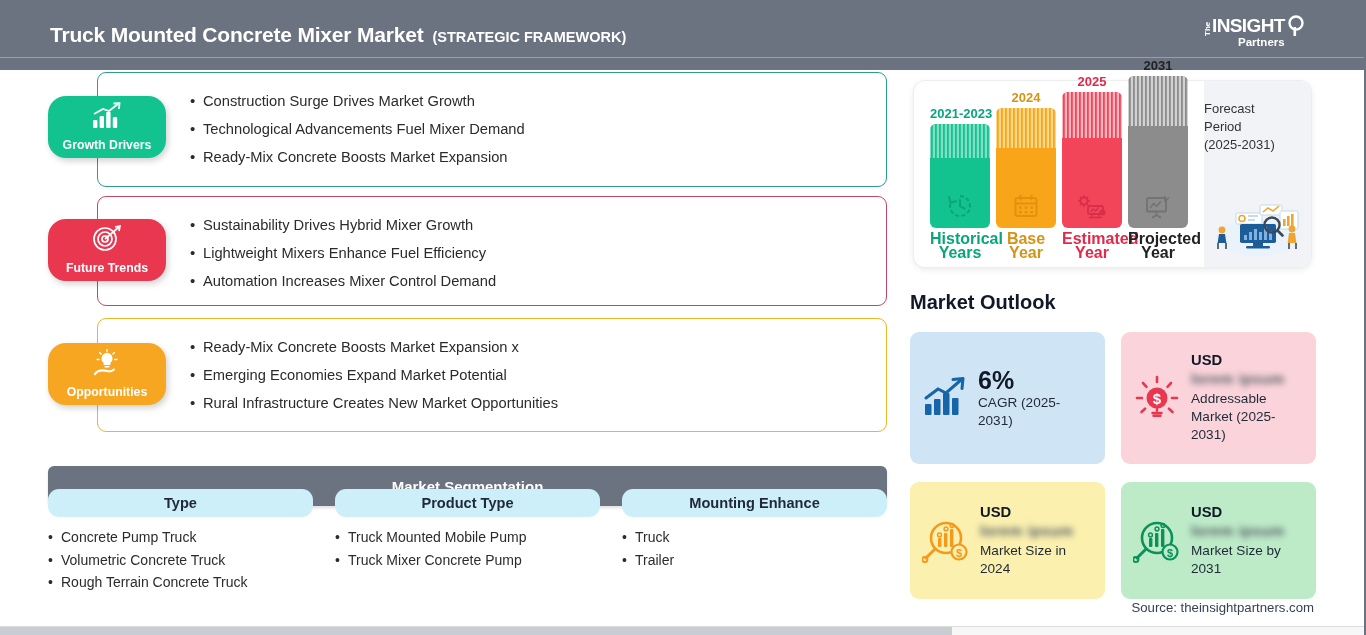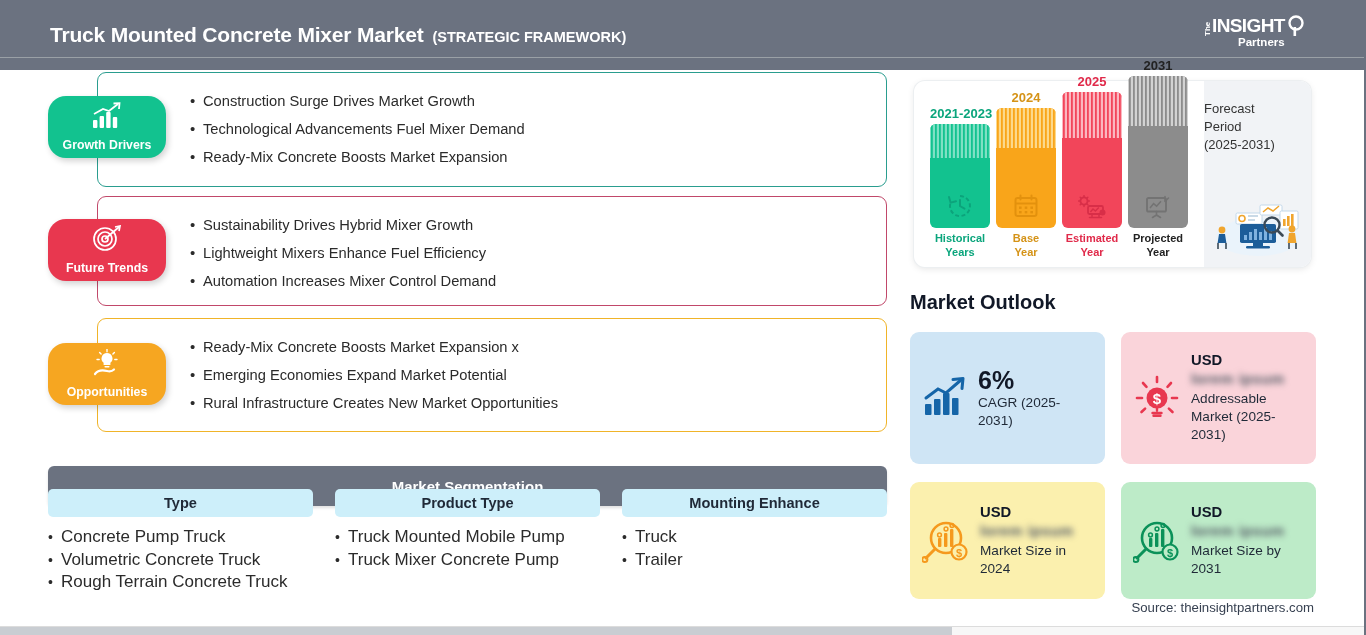--- a/index.html
+++ b/index.html
@@ -90,28 +90,28 @@
     background: #6b7280; border-radius: 6px;
     color: #ffffff; font-size: 15px; font-weight: bold;
     display: flex; align-items: center; justify-content: center;
     box-shadow: 0 2px 3px rgba(0,0,0,0.12);
   }
   .seg-col { position: absolute; top: 489px; }
   .seg-col.c0 { left: 48px;  width: 265px; }
   .seg-col.c1 { left: 335px; width: 265px; }
   .seg-col.c2 { left: 622px; width: 265px; }
   .seg-title {
-    height: 28px; background: #cdeffa; border-radius: 5px;
+    height: 28px; background: #cdeffa; border-radius: 11px;
     display: flex; align-items: center; justify-content: center;
     font-size: 14.6px; font-weight: bold; color: #1f2937;
   }
   .seg-col ul { list-style: none; padding: 9px 0 0 0; }
   .seg-col li {
     position: relative; padding-left: 13px;
-    font-size: 17px; color: #2b2b2b; line-height: 22.5px;
+    font-size: 14px; color: #2b2b2b; line-height: 22.5px;
     white-space: nowrap;
   }
   .seg-col li::before {
     content: "\2022"; position: absolute; left: 0; top: 0;
     color: #2b2b2b; font-size: 14px;
   }
 
   
   #timeline {
     position: absolute; left: 914px; top: 81px;
@@ -131,21 +131,21 @@
   }
   .bar-body {
     position: relative; width: 60px;
     border-radius: 6px; overflow: hidden;
     margin: 0 auto;
     display: flex; align-items: flex-end; justify-content: center;
   }
   .bar-stripe { position: absolute; left: 0; top: 0; width: 100%; }
   .bar-icon { position: relative; margin-bottom: 9px; opacity: 0.85; }
   .bar-caption {
-    font-size: 11px; font-weight: bold; line-height: 13.5px;
+    font-size: 16px; font-weight: bold; line-height: 13.5px;
     margin-top: 4px;
   }
   #forecast {
     position: relative;
     width: 107px; height: 100%;
     background: #f1f3f6;
     border-radius: 0 11px 11px 0;
     padding-top: 19px; 
   }
   #forecast .fc-line {

